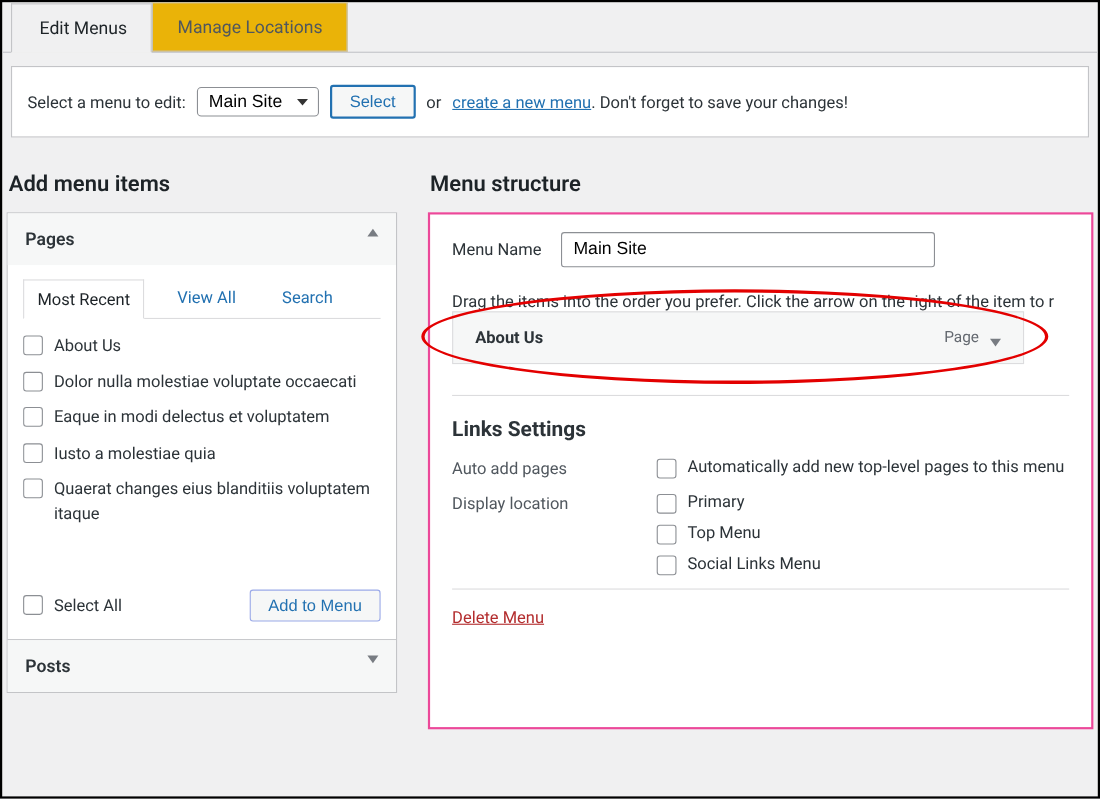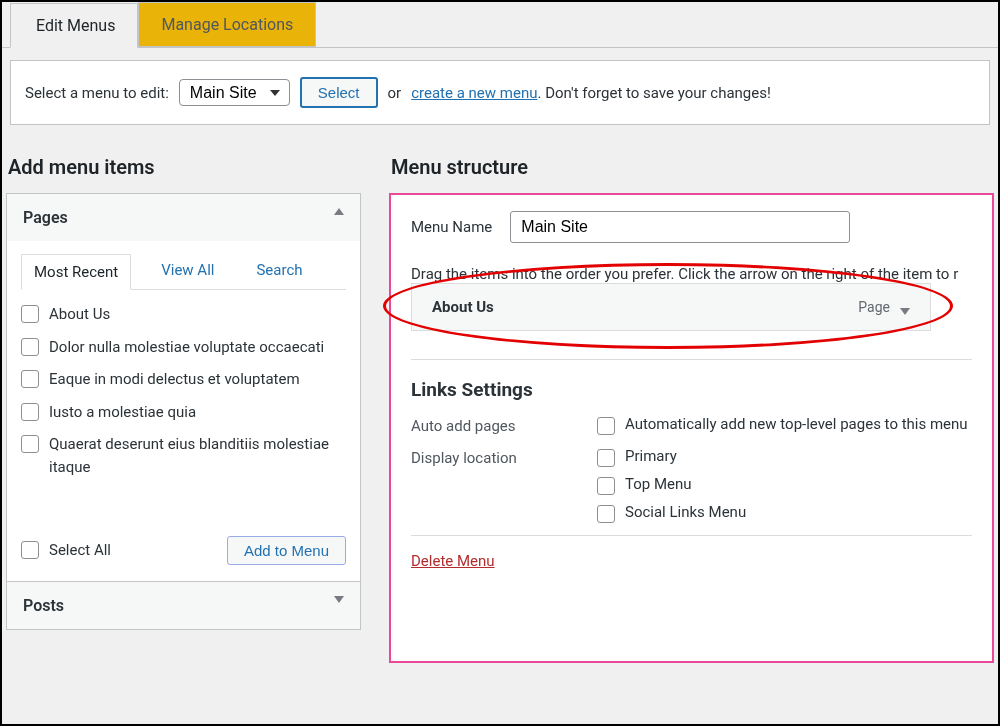--- a/index.html
+++ b/index.html
@@ -309,21 +309,21 @@
               <label class="check-row">
                 <input type="checkbox" style="">
                 <span>Eaque in modi delectus et voluptatem</span>
               </label>
               <label class="check-row">
                 <input type="checkbox" style="">
                 <span>Iusto a molestiae quia</span>
               </label>
               <label class="check-row">
                 <input type="checkbox" style="">
-                <span>Quaerat deserunt eius blanditiis molestiae itaque</span>
+                <span>Quaerat changes eius blanditiis voluptatem itaque</span>
               </label>
             </div>
           </div>
           <div class="accordion-footer">
             <label class="check-row" style="padding:0">
               <input type="checkbox" style="">
               <span>Select All</span>
             </label>
             <button class="btn">Add to Menu</button>
           </div>

